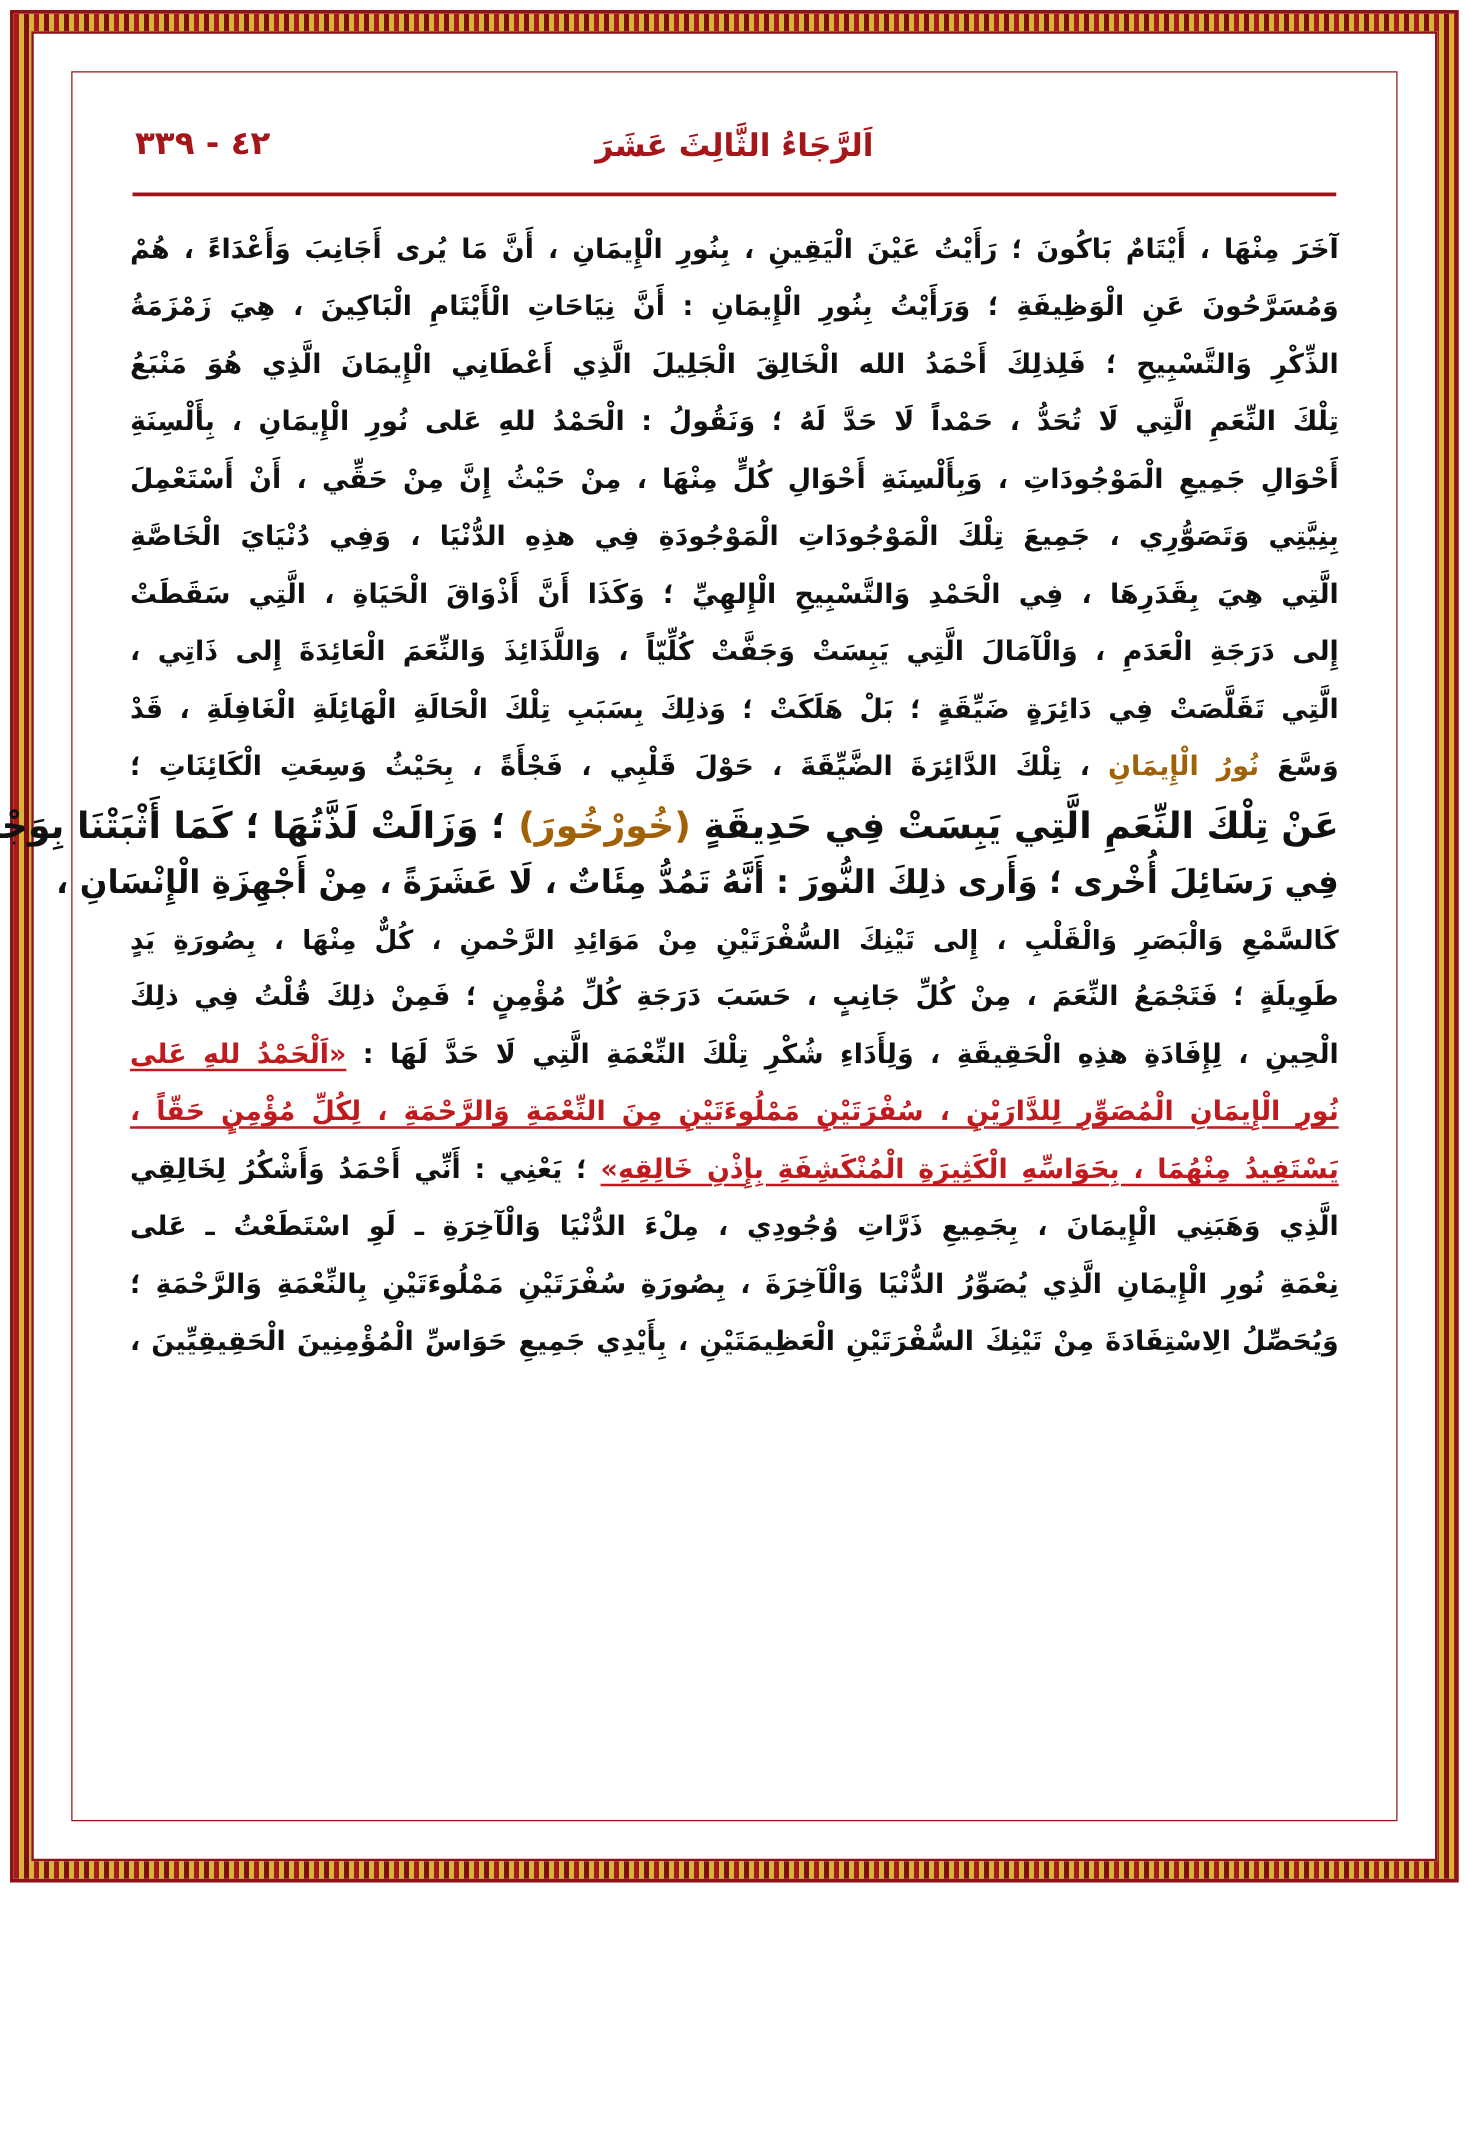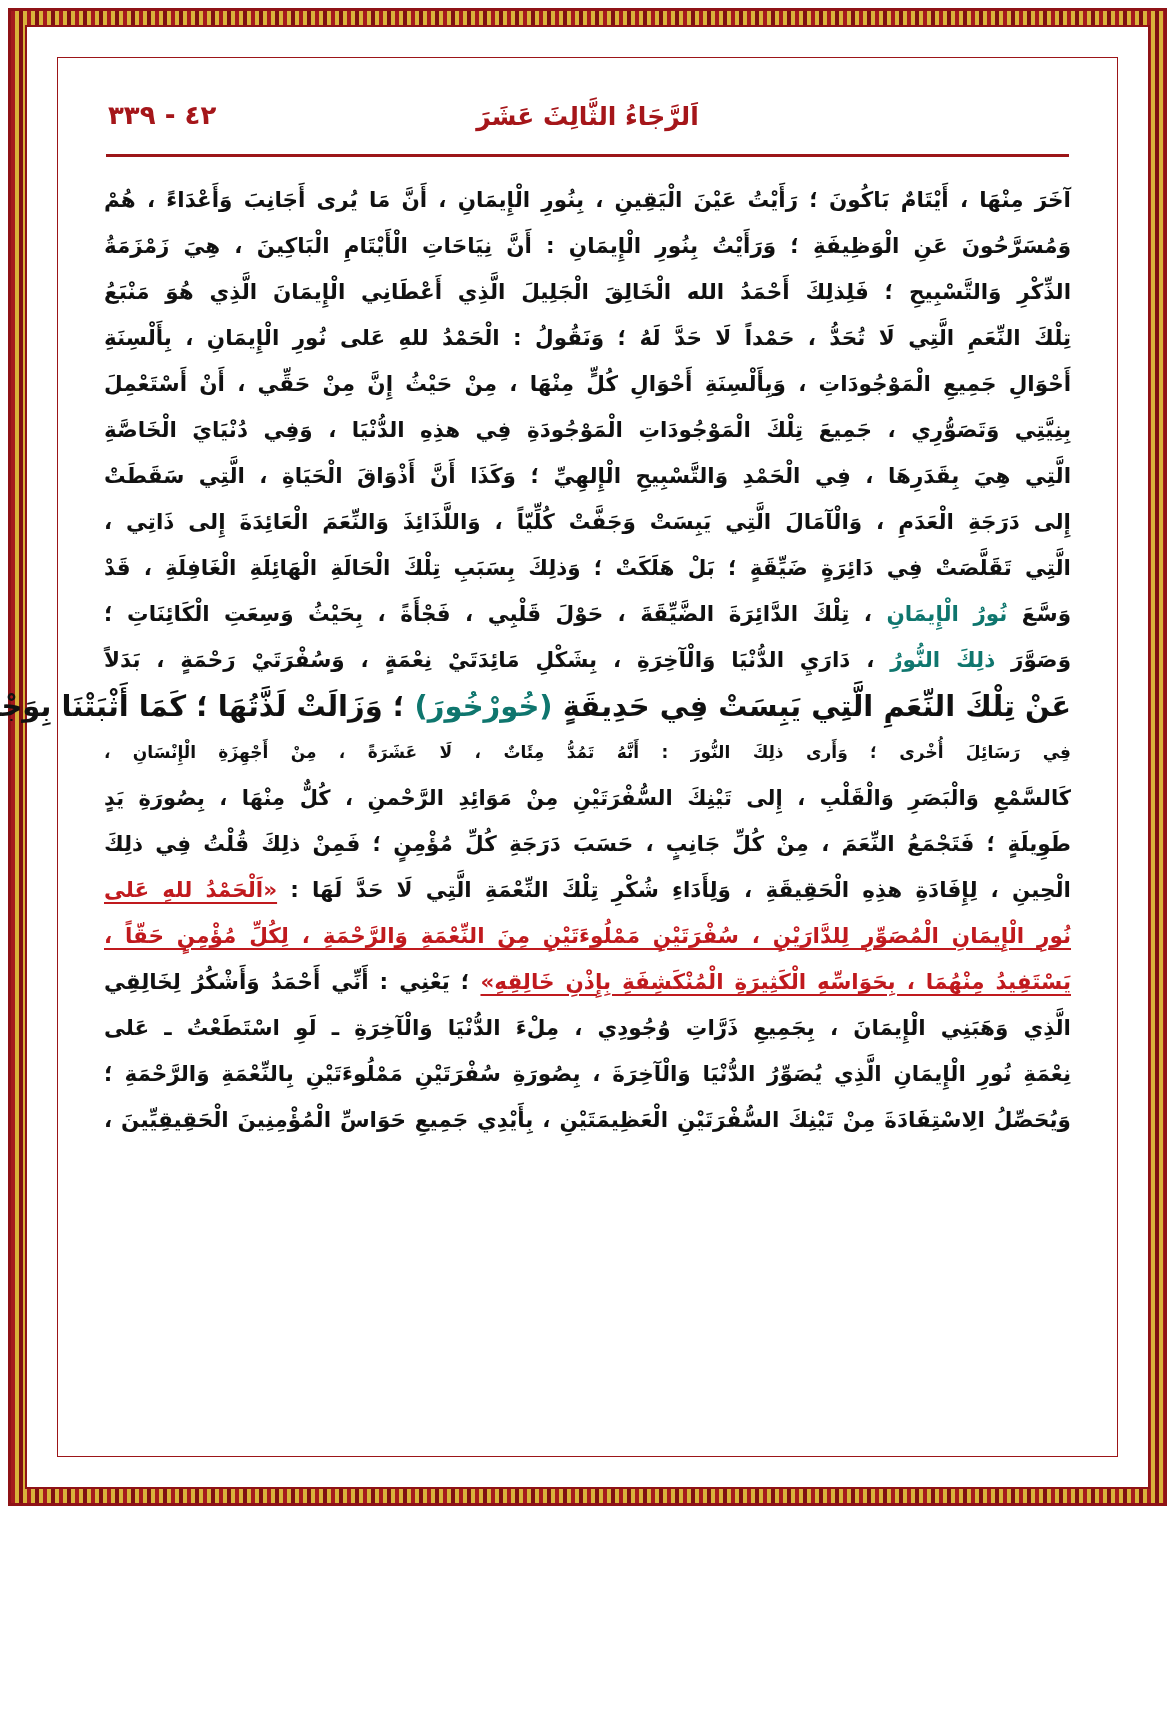--- a/index.html
+++ b/index.html
@@ -121,21 +121,21 @@
     text-align: justify;
     text-align-last: justify;
   }
   .line {
     display: block;
     text-align: justify;
     text-align-last: justify;
     white-space: nowrap;
   }
   .red {
-    color: #0f766e;
+    color: #a16207;
   }
   .redline {
     color: #c01a1e;
     text-decoration: underline;
     text-underline-offset: 5px;
     text-decoration-thickness: 1.5px;
   }
 </style>
 </head>
 <body>
@@ -162,29 +162,26 @@
             <p class="line" style="font-size: 21.5px; letter-spacing: 0.1px;">أَحْوَالِ جَمِيعِ الْمَوْجُودَاتِ ، وَبِأَلْسِنَةِ أَحْوَالِ كُلٍّ مِنْهَا ، مِنْ حَيْثُ إِنَّ مِنْ حَقِّي ، أَنْ أَسْتَعْمِلَ</p>
             <p class="line" style="font-size: 21.5px; letter-spacing: 0.1px;">بِنِيَّتِي وَتَصَوُّرِي ، جَمِيعَ تِلْكَ الْمَوْجُودَاتِ الْمَوْجُودَةِ فِي هذِهِ الدُّنْيَا ، وَفِي دُنْيَايَ الْخَاصَّةِ</p>
             <p class="line" style="font-size: 21.5px; letter-spacing: 0.1px;">الَّتِي هِيَ بِقَدَرِهَا ، فِي الْحَمْدِ وَالتَّسْبِيحِ الْإِلهِيِّ ؛ وَكَذَا أَنَّ أَذْوَاقَ الْحَيَاةِ ، الَّتِي سَقَطَتْ</p>
             <p class="line" style="font-size: 21.5px; letter-spacing: 0.09px;">إِلى دَرَجَةِ الْعَدَمِ ، وَالْآمَالَ الَّتِي يَبِسَتْ وَجَفَّتْ كُلِّيّاً ، وَاللَّذَائِذَ وَالنِّعَمَ الْعَائِدَةَ إِلى ذَاتِي ،</p>
             <p class="line" style="font-size: 21.5px; letter-spacing: 0.09px;">الَّتِي تَقَلَّصَتْ فِي دَائِرَةٍ ضَيِّقَةٍ ؛ بَلْ هَلَكَتْ ؛ وَذلِكَ بِسَبَبِ تِلْكَ الْحَالَةِ الْهَائِلَةِ الْغَافِلَةِ ، قَدْ</p>
 
             <p class="line" style="font-size: 21.5px; letter-spacing: 0.08px;">
               <span>وَسَّعَ </span><span class="red">نُورُ الْإِيمَانِ</span><span> ، تِلْكَ الدَّائِرَةَ الضَّيِّقَةَ ، حَوْلَ قَلْبِي ، فَجْأَةً ، بِحَيْثُ وَسِعَتِ الْكَائِنَاتِ ؛</span>
             </p>
 
-            <p class="line" style="font-size: 21.5px; letter-spacing: 0.08px;">
-              <span>وَصَوَّرَ </span><span class="red">ذلِكَ النُّورُ</span><span> ، دَارَيِ الدُّنْيَا وَالْآخِرَةِ ، بِشَكْلِ مَائِدَتَيْ نِعْمَةٍ ، وَسُفْرَتَيْ رَحْمَةٍ ، بَدَلاً</span>
-            </p>
 
             <p class="line" style="font-size: 29px; letter-spacing: 0.08px;">
               <span>عَنْ تِلْكَ النِّعَمِ الَّتِي يَبِسَتْ فِي حَدِيقَةٍ </span><span class="red">(خُورْخُورَ)</span><span> ؛ وَزَالَتْ لَذَّتُهَا ؛ كَمَا أَثْبَتْنَا بِوَجْهٍ قَاطِعٍ ،</span>
             </p>
 
-            <p class="line" style="font-size: 17px; letter-spacing: 0.1px;">فِي رَسَائِلَ أُخْرى ؛ وَأَرى ذلِكَ النُّورَ : أَنَّهُ تَمُدُّ مِئَاتٌ ، لَا عَشَرَةً ، مِنْ أَجْهِزَةِ الْإِنْسَانِ ،</p>
+            <p class="line" style="font-size: 26px; letter-spacing: 0.1px;">فِي رَسَائِلَ أُخْرى ؛ وَأَرى ذلِكَ النُّورَ : أَنَّهُ تَمُدُّ مِئَاتٌ ، لَا عَشَرَةً ، مِنْ أَجْهِزَةِ الْإِنْسَانِ ،</p>
             <p class="line" style="font-size: 21px; letter-spacing: 0.1px;">كَالسَّمْعِ وَالْبَصَرِ وَالْقَلْبِ ، إِلى تَيْنِكَ السُّفْرَتَيْنِ مِنْ مَوَائِدِ الرَّحْمنِ ، كُلٌّ مِنْهَا ، بِصُورَةِ يَدٍ</p>
             <p class="line" style="font-size: 21.5px; letter-spacing: 0.1px;">طَوِيلَةٍ ؛ فَتَجْمَعُ النِّعَمَ ، مِنْ كُلِّ جَانِبٍ ، حَسَبَ دَرَجَةِ كُلِّ مُؤْمِنٍ ؛ فَمِنْ ذلِكَ قُلْتُ فِي ذلِكَ</p>
 
             <p class="line" style="font-size: 21.5px; letter-spacing: 0.08px;">
               <span>الْحِينِ ، لِإِفَادَةِ هذِهِ الْحَقِيقَةِ ، وَلِأَدَاءِ شُكْرِ تِلْكَ النِّعْمَةِ الَّتِي لَا حَدَّ لَهَا : </span><span class="redline">«اَلْحَمْدُ للهِ عَلى</span>
             </p>
 
             <p class="line redline" style="font-size: 21.5px; letter-spacing: 0.09px;">نُورِ الْإِيمَانِ الْمُصَوِّرِ لِلدَّارَيْنِ ، سُفْرَتَيْنِ مَمْلُوءَتَيْنِ مِنَ النِّعْمَةِ وَالرَّحْمَةِ ، لِكُلِّ مُؤْمِنٍ حَقّاً ،</p>
 
             <p class="line" style="font-size: 21.5px; letter-spacing: 0.07px;">

